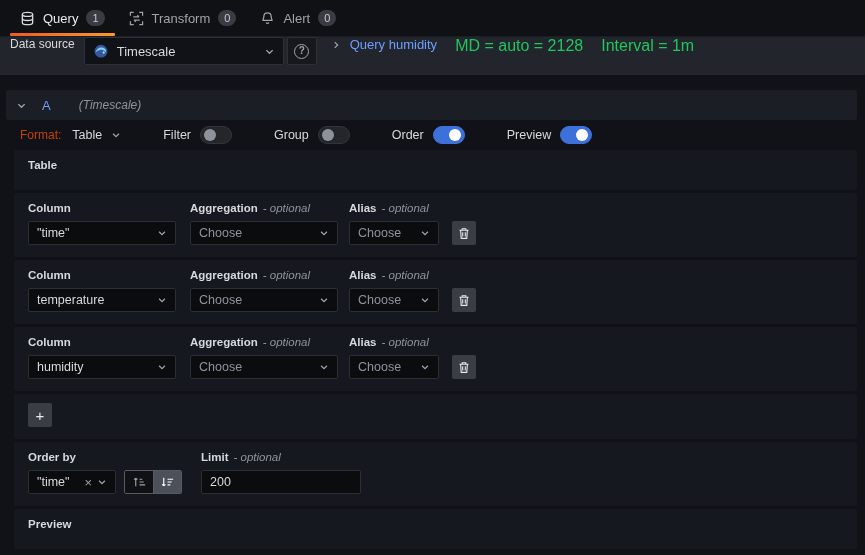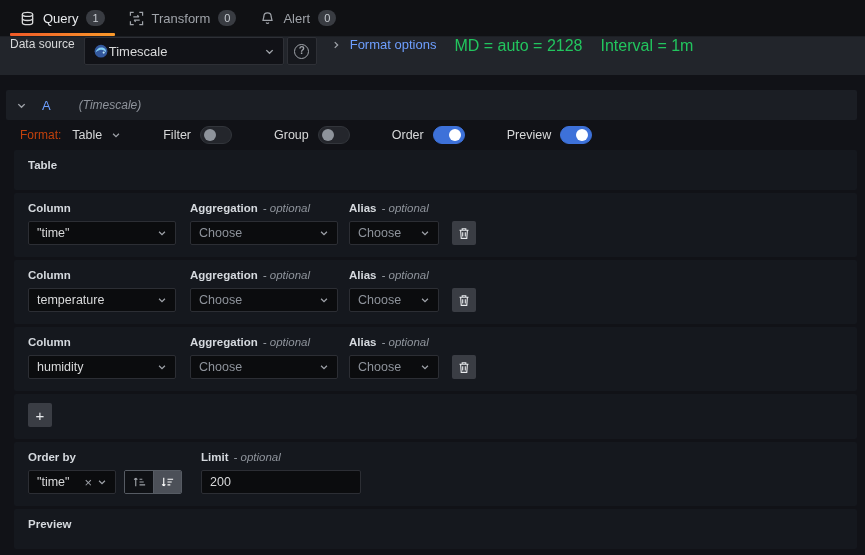--- a/index.html
+++ b/index.html
@@ -17,21 +17,21 @@
   .tab.active { color:#e8eaed; }
   .tab.active::after { content:""; position:absolute; left:2px; right:2px; bottom:0; height:3px; border-radius:1px;
     background:linear-gradient(90deg,#f05a28,#fb9a2a); }
   .ticon { width:15px; height:15px; color:#9fa3a9; }
   .tab.active .ticon { color:#d8d9da; }
   .badge { background:#393c42; color:#c7cbd1; font-size:11px; font-weight:500; height:16px; min-width:16px; padding:0 6px; border-radius:9px; display:flex; align-items:center; justify-content:center; }
 
   
   .ds-row { height:38px; background:#22252b; display:flex; align-items:flex-start; padding:0 8px; }
   .ds-label { font-size:12px; font-weight:500; color:#d8d9da; margin:0 9px 0 2px; }
-  .ds-select { width:200px; height:28px; background:#111217; border:1px solid #2e3036; border-radius:2px; display:flex; align-items:center; padding:0 8px; gap:0; cursor:pointer; }
+  .ds-select { width:200px; height:28px; background:#111217; border:1px solid #2e3036; border-radius:2px; display:flex; align-items:center; padding:0 8px; gap:8px; cursor:pointer; }
   .ds-select .val { flex:1; font-size:13px; color:#d8d9da; }
   .help-btn { width:30px; height:28px; margin-left:3px; background:#16181d; border:1px solid #2e3036; border-radius:2px; display:flex; align-items:center; justify-content:center; color:#9fa3a9; cursor:pointer; }
   .qmark { width:15px; height:15px; border:1.5px solid #9fa3a9; border-radius:50%; font-size:10px; line-height:12px; text-align:center; font-weight:700; }
   .qo { display:flex; align-items:center; gap:9px; margin-left:14px; cursor:pointer; }
   .qo-link { color:#6e9fff; font-size:13px; font-weight:500; }
   .ds-meta { color:#22c55e; font-size:16px; margin-left:18px; }
   .chev { color:#9fa3a9; }
 
   
   .query-card { margin:15px 8px 0 6px; }
@@ -130,21 +130,21 @@
   </div>
   <button class="help-btn">
     <span class="qmark">?</span>
   </button>
   <div class="qo">
     <span class="chev">
       <svg width="10" height="10" viewBox="0 0 12 12" fill="none" stroke="currentColor" stroke-width="1.5">
           <path d="M4.5 2.5 8 6l-3.5 3.5"></path>
         </svg>
     </span>
-    <span class="qo-link">Format options</span>
+    <span class="qo-link">Query humidity</span>
   </div>
   <span class="ds-meta">MD = auto = 2128</span>
   <span class="ds-meta">Interval = 1m</span>
 </div>
 
 <div class="query-card">
   <div class="qhead">
     <span class="chev">
       <svg width="11" height="11" viewBox="0 0 12 12" fill="none" stroke="currentColor" stroke-width="1.5">
           <path d="M2.5 4.5 6 8l3.5-3.5"></path>

